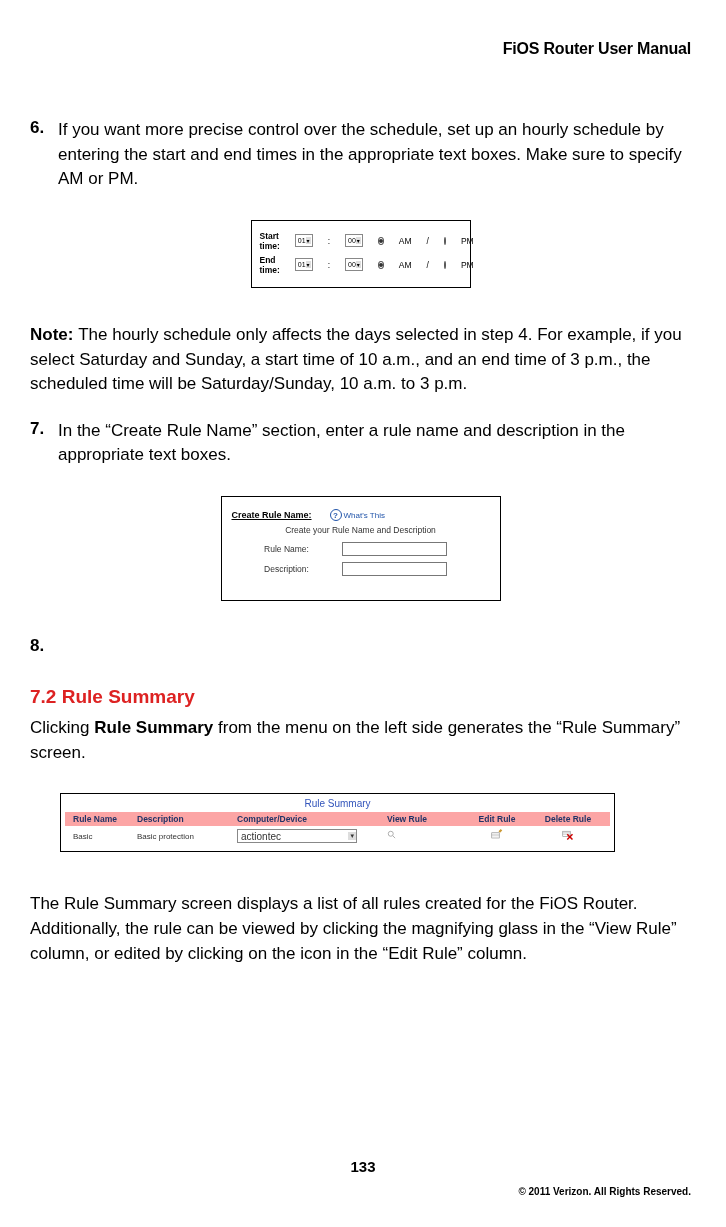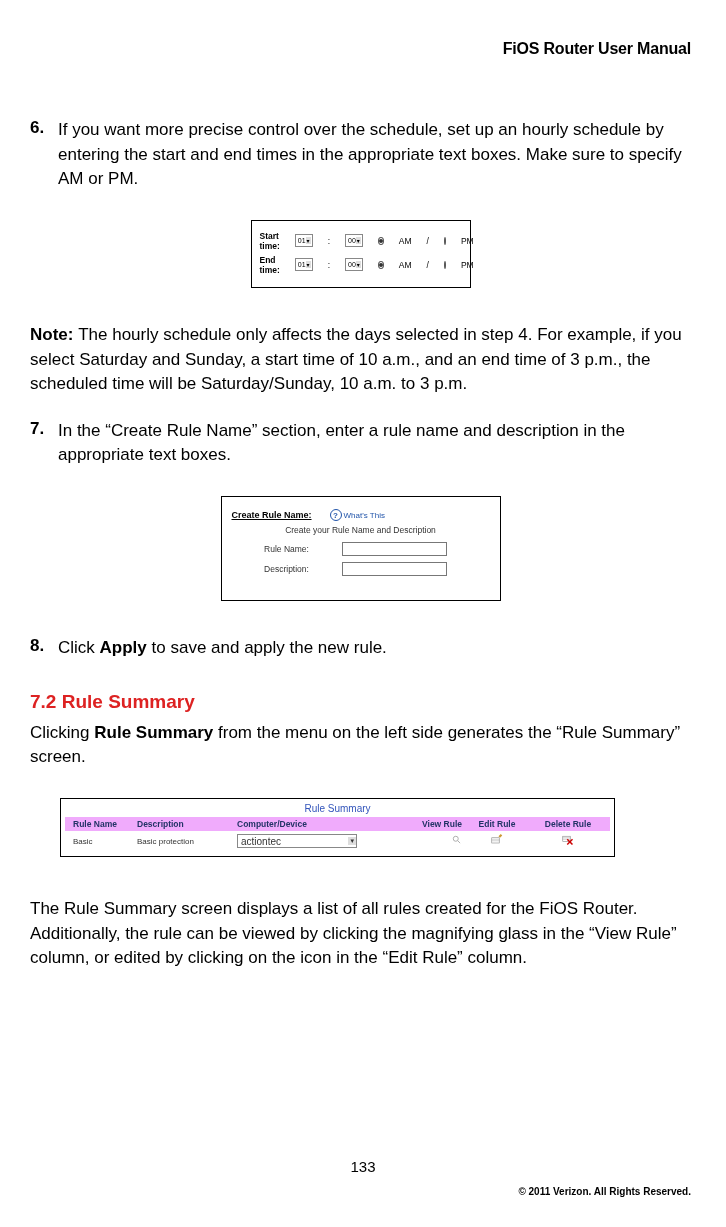--- a/index.html
+++ b/index.html
@@ -186,30 +186,30 @@
     }
     .rs-title {
       text-align: center;
       color: #3355bb;
       font-weight: normal;
       font-size: 10px;
       margin-bottom: 3px;
     }
     .rs-header-row {
       display: flex;
-      background: #f0abfc;
+      background: #fca5a5;
       padding: 2px 0;
       font-weight: bold;
       color: #223366;
       font-size: 8.5px;
     }
     .rs-col-name { width: 72px; padding-left: 8px; }
     .rs-col-desc { width: 100px; }
     .rs-col-comp { width: 150px; }
-    .rs-col-view { width: 75px; text-align: right; }
+    .rs-col-view { width: 75px; text-align: left; }
     .rs-col-edit { width: 70px; text-align: center; }
     .rs-col-del  { width: 72px; text-align: center; }
     .rs-data-row {
       display: flex;
       font-size: 8px;
       color: #333;
       align-items: center;
       padding-top: 3px;
     }
     .rs-select {
@@ -226,21 +226,21 @@
       content: "▾";
       background: #ddd;
       padding: 0 2px;
       font-size: 7px;
     }
     .page-num {
       position: absolute;
       bottom: 52px;
       left: 50%;
       transform: translateX(-50%);
-      font-weight: 400;
+      font-weight: 700;
       font-size: 15px;
     }
     .copyright {
       position: absolute;
       bottom: 30px;
       right: 35px;
       font-size: 10px;
       font-weight: 600;
     }
     .edit-icon {
@@ -314,23 +314,20 @@
       </div>
       <div class="cr-row">
         <span class="cr-label">Description:</span>
         <span class="cr-input"></span>
       </div>
     </div>
   </div>
 
   <div class="step">
     <div class="step-num">8.</div>
-    <div class="step-text">
-      <span>Click </span><span class="bold">Apply</span><span> to save and apply the new rule.</span>
-    </div>
   </div>
 
   <div class="section-heading">7.2  Rule Summary</div>
 
   <p class="body-para">
     <span>Clicking </span><span class="bold">Rule Summary</span><span> from the menu on the left side generates the “Rule Summary” screen.</span>
   </p>
 
   <div class="figure-center" style="justify-content:flex-start; margin-bottom:40px;">
     <div class="figure-box rule-summary-fig">

